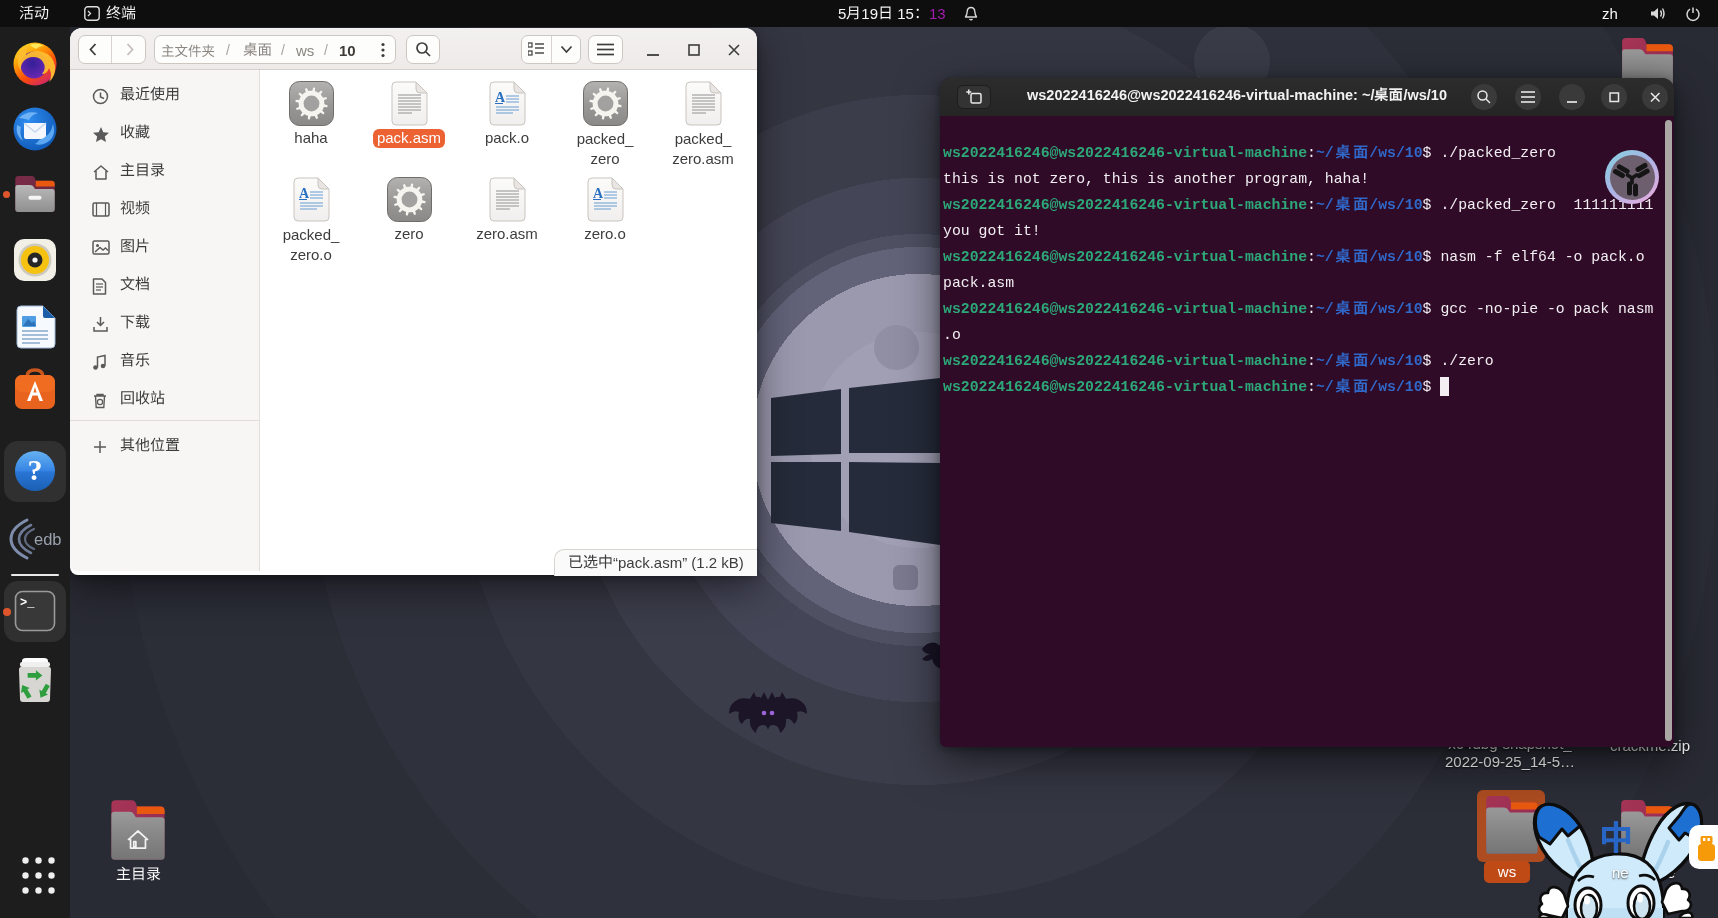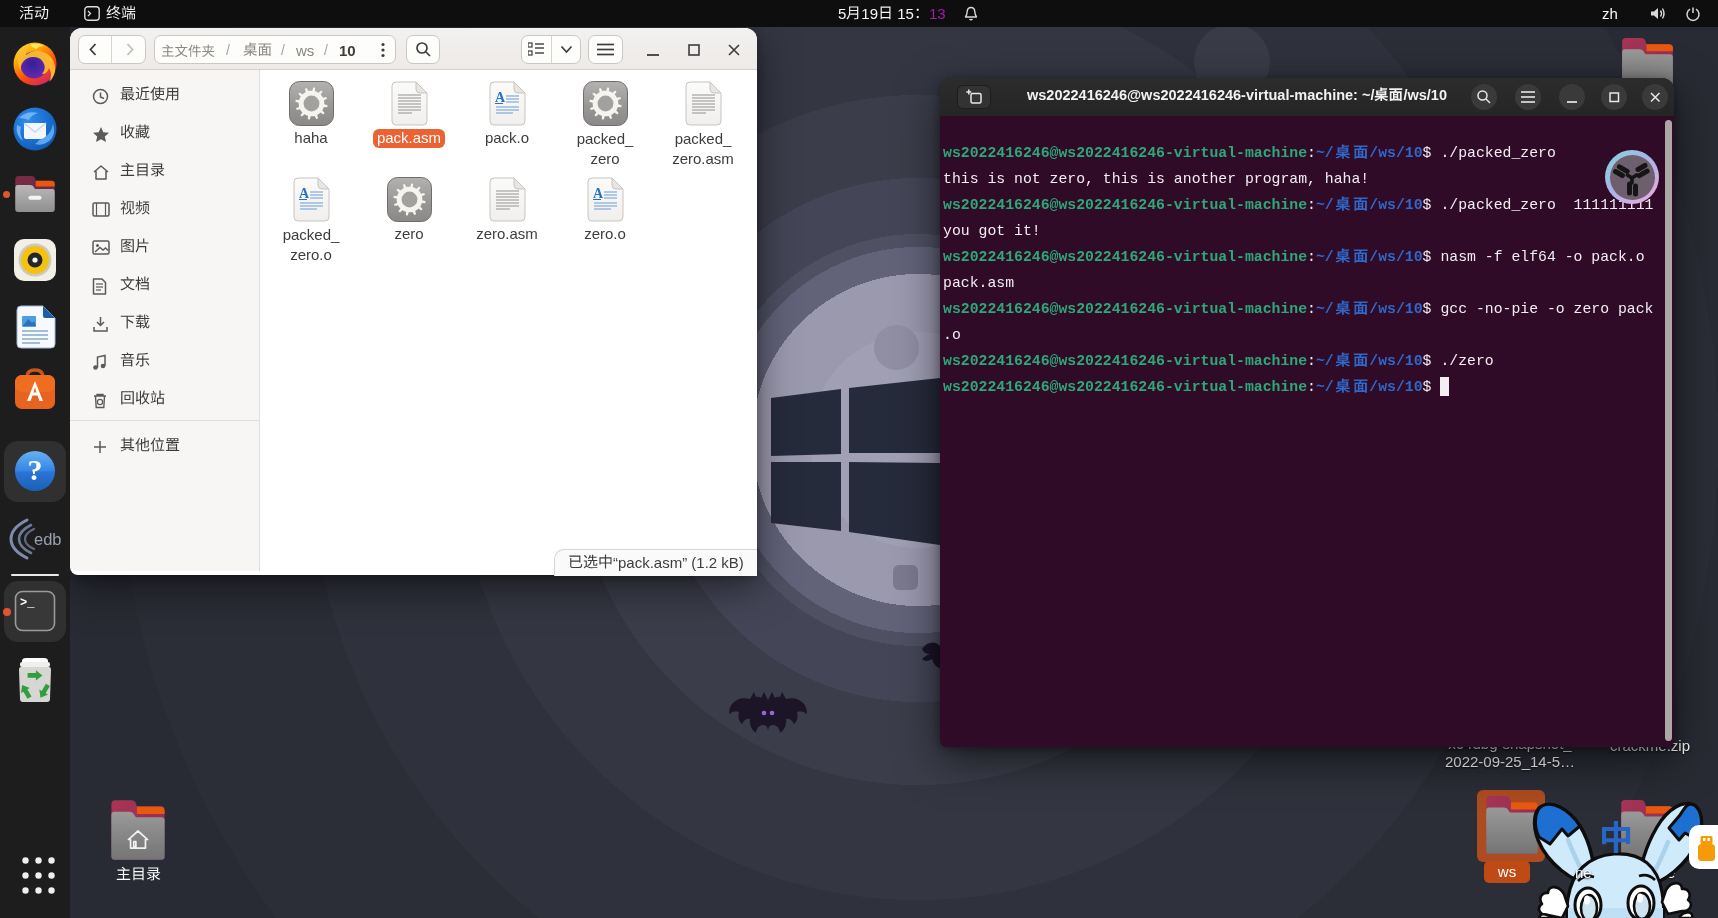--- a/index.html
+++ b/index.html
@@ -457,21 +457,21 @@
 #term div{height:26px}
 </style>
 <div id="term" style="padding-left:3px;padding-top:24px"><div><span class="g">ws2022416246@ws2022416246-virtual-machine</span><span class="w">:</span><span class="b">~/</span><svg class="cjk" style="width:35.6px;height:16.7px;display:inline-block;vertical-align:-3.5px" viewBox="0 -13.4 35.6 16.7">
         <path fill="#3068c9" d="M5.3 -6.6H12.4V-5.9H5.3ZM5.3 -8.6H12.4V-7.9H5.3ZM3.5 -9.8V-4.6H7.9V-3.9H2.0V-2.4H6.6C5.3 -1.4 3.4 -0.6 1.7 -0.2C2.1 0.2 2.6 0.8 2.8 1.2C4.6 0.6 6.6 -0.5 7.9 -1.8V1.4H9.8V-1.8C11.1 -0.4 13.0 0.6 14.9 1.2C15.2 0.7 15.7 0.0 16.1 -0.3C14.3 -0.7 12.4 -1.4 11.2 -2.4H15.8V-3.9H9.8V-4.6H14.3V-9.8H9.7V-10.6H15.0V-12.0H9.7V-12.9H7.8V-9.8Z M25.4 -4.8H27.7V-3.6H25.4ZM25.4 -6.2V-7.3H27.7V-6.2ZM25.4 -2.2H27.7V-1.1H25.4ZM19.8 -12.0V-10.3H25.4C25.3 -9.9 25.2 -9.4 25.2 -9.0H20.5V1.4H22.2V0.6H31.0V1.4H32.9V-9.0H27.1L27.5 -10.3H33.6V-12.0ZM22.2 -1.1V-7.3H23.8V-1.1ZM31.0 -1.1H29.4V-7.3H31.0Z"></path>
       </svg><span class="b">/ws/10</span><span class="w">$ </span><span class="w">./packed_zero</span></div><div><span class="w">this is not zero, this is another program, haha!</span></div><div><span class="g">ws2022416246@ws2022416246-virtual-machine</span><span class="w">:</span><span class="b">~/</span><svg class="cjk" style="width:35.6px;height:16.7px;display:inline-block;vertical-align:-3.5px" viewBox="0 -13.4 35.6 16.7">
         <path fill="#3068c9" d="M5.3 -6.6H12.4V-5.9H5.3ZM5.3 -8.6H12.4V-7.9H5.3ZM3.5 -9.8V-4.6H7.9V-3.9H2.0V-2.4H6.6C5.3 -1.4 3.4 -0.6 1.7 -0.2C2.1 0.2 2.6 0.8 2.8 1.2C4.6 0.6 6.6 -0.5 7.9 -1.8V1.4H9.8V-1.8C11.1 -0.4 13.0 0.6 14.9 1.2C15.2 0.7 15.7 0.0 16.1 -0.3C14.3 -0.7 12.4 -1.4 11.2 -2.4H15.8V-3.9H9.8V-4.6H14.3V-9.8H9.7V-10.6H15.0V-12.0H9.7V-12.9H7.8V-9.8Z M25.4 -4.8H27.7V-3.6H25.4ZM25.4 -6.2V-7.3H27.7V-6.2ZM25.4 -2.2H27.7V-1.1H25.4ZM19.8 -12.0V-10.3H25.4C25.3 -9.9 25.2 -9.4 25.2 -9.0H20.5V1.4H22.2V0.6H31.0V1.4H32.9V-9.0H27.1L27.5 -10.3H33.6V-12.0ZM22.2 -1.1V-7.3H23.8V-1.1ZM31.0 -1.1H29.4V-7.3H31.0Z"></path>
       </svg><span class="b">/ws/10</span><span class="w">$ </span><span class="w">./packed_zero  111111111</span></div><div><span class="w">you got it!</span></div><div><span class="g">ws2022416246@ws2022416246-virtual-machine</span><span class="w">:</span><span class="b">~/</span><svg class="cjk" style="width:35.6px;height:16.7px;display:inline-block;vertical-align:-3.5px" viewBox="0 -13.4 35.6 16.7">
         <path fill="#3068c9" d="M5.3 -6.6H12.4V-5.9H5.3ZM5.3 -8.6H12.4V-7.9H5.3ZM3.5 -9.8V-4.6H7.9V-3.9H2.0V-2.4H6.6C5.3 -1.4 3.4 -0.6 1.7 -0.2C2.1 0.2 2.6 0.8 2.8 1.2C4.6 0.6 6.6 -0.5 7.9 -1.8V1.4H9.8V-1.8C11.1 -0.4 13.0 0.6 14.9 1.2C15.2 0.7 15.7 0.0 16.1 -0.3C14.3 -0.7 12.4 -1.4 11.2 -2.4H15.8V-3.9H9.8V-4.6H14.3V-9.8H9.7V-10.6H15.0V-12.0H9.7V-12.9H7.8V-9.8Z M25.4 -4.8H27.7V-3.6H25.4ZM25.4 -6.2V-7.3H27.7V-6.2ZM25.4 -2.2H27.7V-1.1H25.4ZM19.8 -12.0V-10.3H25.4C25.3 -9.9 25.2 -9.4 25.2 -9.0H20.5V1.4H22.2V0.6H31.0V1.4H32.9V-9.0H27.1L27.5 -10.3H33.6V-12.0ZM22.2 -1.1V-7.3H23.8V-1.1ZM31.0 -1.1H29.4V-7.3H31.0Z"></path>
       </svg><span class="b">/ws/10</span><span class="w">$ </span><span class="w">nasm -f elf64 -o pack.o</span></div><div><span class="w">pack.asm</span></div><div><span class="g">ws2022416246@ws2022416246-virtual-machine</span><span class="w">:</span><span class="b">~/</span><svg class="cjk" style="width:35.6px;height:16.7px;display:inline-block;vertical-align:-3.5px" viewBox="0 -13.4 35.6 16.7">
         <path fill="#3068c9" d="M5.3 -6.6H12.4V-5.9H5.3ZM5.3 -8.6H12.4V-7.9H5.3ZM3.5 -9.8V-4.6H7.9V-3.9H2.0V-2.4H6.6C5.3 -1.4 3.4 -0.6 1.7 -0.2C2.1 0.2 2.6 0.8 2.8 1.2C4.6 0.6 6.6 -0.5 7.9 -1.8V1.4H9.8V-1.8C11.1 -0.4 13.0 0.6 14.9 1.2C15.2 0.7 15.7 0.0 16.1 -0.3C14.3 -0.7 12.4 -1.4 11.2 -2.4H15.8V-3.9H9.8V-4.6H14.3V-9.8H9.7V-10.6H15.0V-12.0H9.7V-12.9H7.8V-9.8Z M25.4 -4.8H27.7V-3.6H25.4ZM25.4 -6.2V-7.3H27.7V-6.2ZM25.4 -2.2H27.7V-1.1H25.4ZM19.8 -12.0V-10.3H25.4C25.3 -9.9 25.2 -9.4 25.2 -9.0H20.5V1.4H22.2V0.6H31.0V1.4H32.9V-9.0H27.1L27.5 -10.3H33.6V-12.0ZM22.2 -1.1V-7.3H23.8V-1.1ZM31.0 -1.1H29.4V-7.3H31.0Z"></path>
-      </svg><span class="b">/ws/10</span><span class="w">$ </span><span class="w">gcc -no-pie -o zero pack</span></div><div><span class="w">.o</span></div><div><span class="g">ws2022416246@ws2022416246-virtual-machine</span><span class="w">:</span><span class="b">~/</span><svg class="cjk" style="width:35.6px;height:16.7px;display:inline-block;vertical-align:-3.5px" viewBox="0 -13.4 35.6 16.7">
+      </svg><span class="b">/ws/10</span><span class="w">$ </span><span class="w">gcc -no-pie -o pack nasm</span></div><div><span class="w">.o</span></div><div><span class="g">ws2022416246@ws2022416246-virtual-machine</span><span class="w">:</span><span class="b">~/</span><svg class="cjk" style="width:35.6px;height:16.7px;display:inline-block;vertical-align:-3.5px" viewBox="0 -13.4 35.6 16.7">
         <path fill="#3068c9" d="M5.3 -6.6H12.4V-5.9H5.3ZM5.3 -8.6H12.4V-7.9H5.3ZM3.5 -9.8V-4.6H7.9V-3.9H2.0V-2.4H6.6C5.3 -1.4 3.4 -0.6 1.7 -0.2C2.1 0.2 2.6 0.8 2.8 1.2C4.6 0.6 6.6 -0.5 7.9 -1.8V1.4H9.8V-1.8C11.1 -0.4 13.0 0.6 14.9 1.2C15.2 0.7 15.7 0.0 16.1 -0.3C14.3 -0.7 12.4 -1.4 11.2 -2.4H15.8V-3.9H9.8V-4.6H14.3V-9.8H9.7V-10.6H15.0V-12.0H9.7V-12.9H7.8V-9.8Z M25.4 -4.8H27.7V-3.6H25.4ZM25.4 -6.2V-7.3H27.7V-6.2ZM25.4 -2.2H27.7V-1.1H25.4ZM19.8 -12.0V-10.3H25.4C25.3 -9.9 25.2 -9.4 25.2 -9.0H20.5V1.4H22.2V0.6H31.0V1.4H32.9V-9.0H27.1L27.5 -10.3H33.6V-12.0ZM22.2 -1.1V-7.3H23.8V-1.1ZM31.0 -1.1H29.4V-7.3H31.0Z"></path>
       </svg><span class="b">/ws/10</span><span class="w">$ </span><span class="w">./zero</span></div><div><span class="g">ws2022416246@ws2022416246-virtual-machine</span><span class="w">:</span><span class="b">~/</span><svg class="cjk" style="width:35.6px;height:16.7px;display:inline-block;vertical-align:-3.5px" viewBox="0 -13.4 35.6 16.7">
         <path fill="#3068c9" d="M5.3 -6.6H12.4V-5.9H5.3ZM5.3 -8.6H12.4V-7.9H5.3ZM3.5 -9.8V-4.6H7.9V-3.9H2.0V-2.4H6.6C5.3 -1.4 3.4 -0.6 1.7 -0.2C2.1 0.2 2.6 0.8 2.8 1.2C4.6 0.6 6.6 -0.5 7.9 -1.8V1.4H9.8V-1.8C11.1 -0.4 13.0 0.6 14.9 1.2C15.2 0.7 15.7 0.0 16.1 -0.3C14.3 -0.7 12.4 -1.4 11.2 -2.4H15.8V-3.9H9.8V-4.6H14.3V-9.8H9.7V-10.6H15.0V-12.0H9.7V-12.9H7.8V-9.8Z M25.4 -4.8H27.7V-3.6H25.4ZM25.4 -6.2V-7.3H27.7V-6.2ZM25.4 -2.2H27.7V-1.1H25.4ZM19.8 -12.0V-10.3H25.4C25.3 -9.9 25.2 -9.4 25.2 -9.0H20.5V1.4H22.2V0.6H31.0V1.4H32.9V-9.0H27.1L27.5 -10.3H33.6V-12.0ZM22.2 -1.1V-7.3H23.8V-1.1ZM31.0 -1.1H29.4V-7.3H31.0Z"></path>
       </svg><span class="b">/ws/10</span><span class="w">$ </span><span class="cur">&nbsp;</span></div></div>
 <div class="abs" style="left:1665px;top:120px;width:7px;height:621px;background:#aaa7a4;border-radius:4px"></div>
 
 <div class="abs" style="left:1605px;top:150px;width:54px;height:54px;border-radius:50%;
  background:linear-gradient(140deg,#84d3de 0%,#a8b4e6 45%,#f0abdc 100%)"></div>
 <div class="abs" style="left:1609.5px;top:154.5px;width:45px;height:45px;border-radius:50%;background:#6e5f6e"></div>
 <svg class="abs" style="left:1609px;top:154px" width="46" height="46" viewBox="-23 -23 46 46">
@@ -522,21 +522,21 @@
  <g fill="#fff" stroke="#0d0d0d" stroke-width="2.6" stroke-linejoin="round">
   <path d="M36,94 C30,84 20,86 20,93 C14,92 10,98 14,104 C8,108 12,116 20,115 L34,118 L40,106 Z"></path>
   <path d="M24,118 C18,112 10,114 12,118 Z"></path>
   <path d="M138,90 C144,80 154,82 154,89 C160,88 164,94 160,100 C166,104 162,112 154,111 L140,114 L134,102 Z"></path>
   <path d="M152,116 C158,110 166,112 164,118 L152,118 Z"></path>
  </g>
 </svg>
 <div class="abs" style="left:1599px;top:820px"><svg class="cjk" style="width:34.0px;height:37.4px;display:inline-block" viewBox="0 -29.9 34.0 37.4">
       <path fill="#2766c4" d="M14.8 -28.9V-23.0H3.0V-5.7H7.1V-7.6H14.8V3.0H19.1V-7.6H26.8V-5.9H31.1V-23.0H19.1V-28.9ZM7.1 -11.6V-19.0H14.8V-11.6ZM26.8 -11.6H19.1V-19.0H26.8Z"></path>
     </svg></div>
-<div class="abs" style="left:1575px;top:864px;color:#fff;font-size:15px;text-shadow:0 1px 2px rgba(0,0,0,.8)">ne</div>
+<div class="abs" style="left:1612px;top:864px;color:#fff;font-size:15px;text-shadow:0 1px 2px rgba(0,0,0,.8)">ne</div>
 
 <div class="abs" style="left:1689px;top:825px;width:40px;height:44px;background:#fff;border-radius:10px 0 0 10px"></div>
 <svg class="abs" style="left:1695px;top:835px" width="24" height="26" viewBox="0 0 24 26">
  <rect x="3" y="9" width="17" height="17" rx="3.5" fill="#f79a0a"></rect>
  <rect x="5.5" y="1" width="12" height="8" rx="1.5" fill="#f79a0a"></rect>
  <rect x="8" y="3" width="2.4" height="3" fill="#fff"></rect>
  <rect x="12.5" y="3" width="2.4" height="3" fill="#fff"></rect>
 </svg>
 <div class="abs" style="left:0;top:0;width:1718px;height:27px;background:#0e0e0e"></div>
 <div class="abs" style="left:19px;top:5px"><svg class="cjk" style="width:30.0px;height:16.5px;display:inline-block" viewBox="0 -13.2 30.0 16.5">

